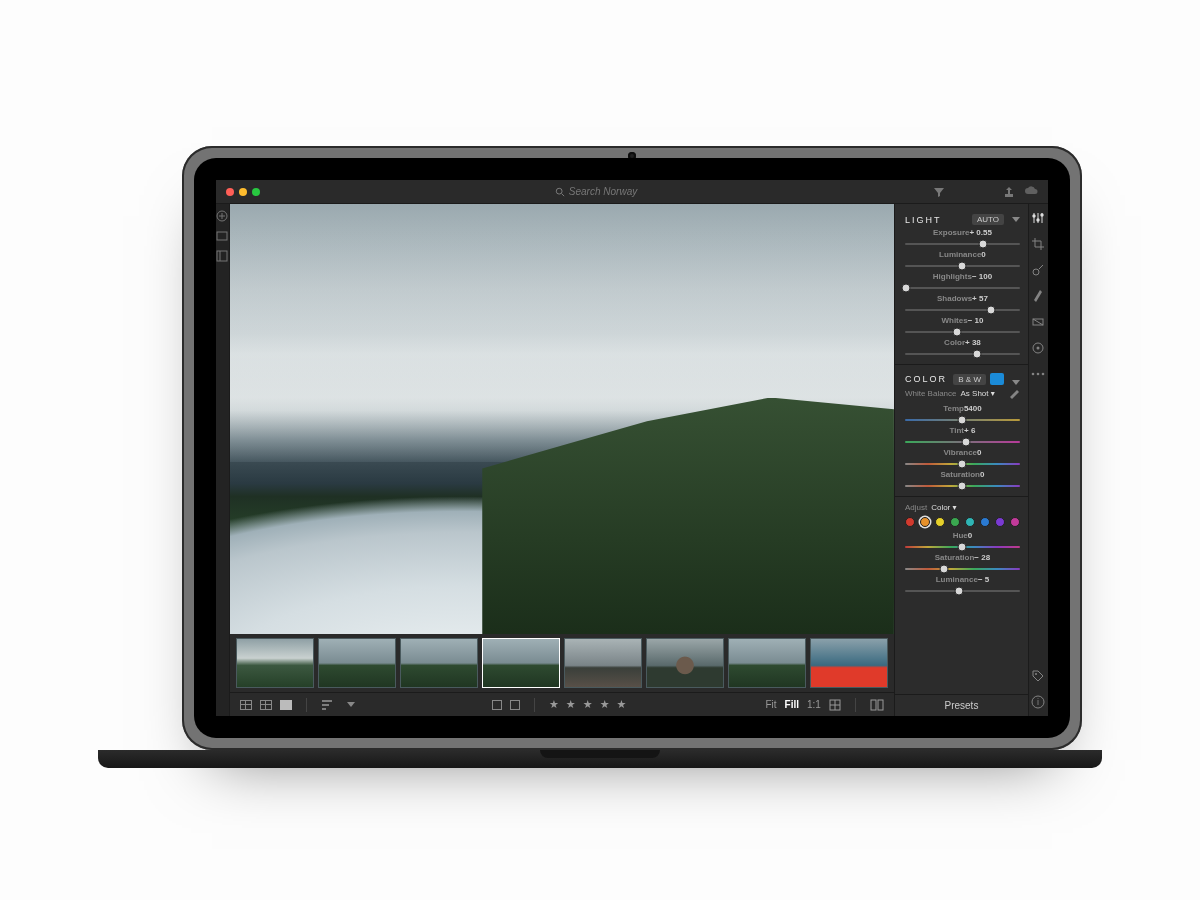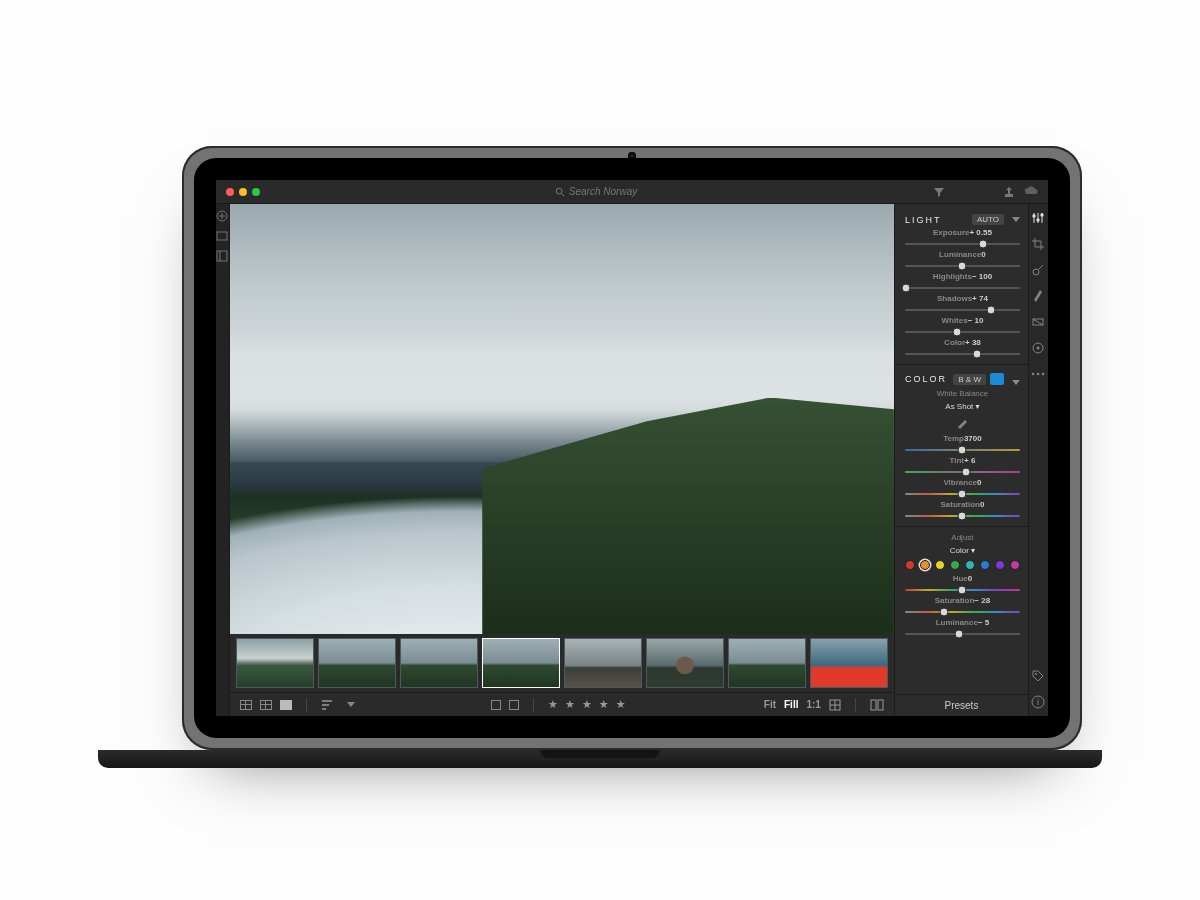--- a/index.html
+++ b/index.html
@@ -84,21 +84,21 @@
 
 .bottom{height:24px;background:#2a2a2a;border-top:1px solid #1b1b1b;display:flex;align-items:center;padding:0 10px;color:#999;font-size:10px;}
 .bottom .group{display:flex;align-items:center;gap:8px;}
 .bottom .spacer{flex:1;}
 .view-ic{width:12px;height:10px;border:1px solid #888;}
 .view-ic.grid{background:linear-gradient(#888,#888) 50% 0/1px 100% no-repeat,linear-gradient(#888,#888) 0 50%/100% 1px no-repeat;}
 .view-ic.fill{background:#bbb;border-color:#bbb;}
 .stars{letter-spacing:2px;font-size:11px;}
 .flag-ic{width:10px;height:10px;border:1px solid #888;display:inline-block;}
 .sep{width:1px;height:14px;background:#444;margin:0 6px;}
-.btn-txt{cursor:pointer;font-weight:bold;}
+.btn-txt{cursor:pointer;}
 .btn-txt.active{color:#fff;font-weight:600;}
 
 
 .right{width:176px;background:#2c2c2c;border-left:1px solid #1b1b1b;display:flex;flex-direction:column;font-size:9px;color:#aaa;overflow:hidden;}
 .panel-inner{flex:1;overflow:hidden;padding:6px 8px 0 10px;display:flex;flex-direction:column;gap:0;}
 .sec-head{display:flex;align-items:center;justify-content:space-between;margin:4px 0 2px;}
 .sec-title{letter-spacing:2px;color:#e8e8e8;font-size:9px;}
 .pill{background:#444;border-radius:2px;padding:1px 5px;font-size:8px;color:#ccc;cursor:pointer;}
 .triangle{width:0;height:0;border-left:4px solid transparent;border-right:4px solid transparent;border-top:5px solid #888;margin-left:4px;cursor:pointer;}
 
@@ -106,21 +106,21 @@
 .slider-row .lbls{display:flex;justify-content:center;font-size:8px;color:#888;font-weight:bold;}
 .slider-row .val{color:#ccc;}
 .track{position:relative;height:10px;}
 .track .bar{position:absolute;top:50%;left:0;right:0;height:2px;background:#555;transform:translateY(-50%);border-radius:1px;}
 .track.grad .bar{background:linear-gradient(90deg,#3a6aa8,#b89a3a);} 
 .track.grad2 .bar{background:linear-gradient(90deg,#3aa85a,#b83a9a);} 
 .track.grad3 .bar{background:linear-gradient(90deg,#888,#c05a3a,#c0a83a,#3aa85a,#3a8ac0,#8a3ac0);} 
 .track.hue .bar{background:linear-gradient(90deg,#c03a3a,#c0a83a,#3aa85a,#3a8ac0,#8a3ac0,#c03a8a);} 
 .knob{position:absolute;top:50%;width:9px;height:9px;border-radius:50%;background:#d8d8d8;border:1px solid #2a2a2a;transform:translate(-50%,-50%);cursor:pointer;}
 
-.sub{font-size:8px;color:#888;display:flex;align-items:center;gap:4px;margin:2px 0;flex-direction:column;}
+.sub{font-size:8px;color:#888;display:flex;align-items:flex-start;gap:4px;margin:2px 0;}
 .sub .dd{color:#ddd;cursor:pointer;}
 
 .swatches{display:flex;gap:5px;margin:3px 0 3px;}
 .sw{width:10px;height:10px;border-radius:50%;cursor:pointer;border:1px solid #222;}
 .sw.sel{box-shadow:0 0 0 1.5px #e0e0e0;}
 
 .presets{height:22px;border-top:1px solid #1b1b1b;display:flex;align-items:center;justify-content:center;color:#ccc;font-size:10px;cursor:pointer;}
 
 
 .tool-rail{width:26px;background:#282828;border-left:1px solid #1b1b1b;display:flex;flex-direction:column;align-items:center;padding:6px 0;gap:10px;}
@@ -302,21 +302,21 @@
                       <span class="val">− 100</span>
                     </div>
                     <div class="track ">
                       <div class="bar"></div>
                       <div class="knob" style="left:1%"></div>
                     </div>
                   </div>
                   <div class="slider-row">
                     <div class="lbls">
                       <span>Shadows</span>
-                      <span class="val">+ 74</span>
+                      <span class="val">+ 57</span>
                     </div>
                     <div class="track ">
                       <div class="bar"></div>
                       <div class="knob" style="left:75%"></div>
                     </div>
                   </div>
                   <div class="slider-row">
                     <div class="lbls">
                       <span>Whites</span>
                       <span class="val">− 10</span>
@@ -353,21 +353,21 @@
                 <span class="dd"><span>As Shot</span> ▾</span>
                 <span style="flex:1"></span>
                 <svg class="eyedrop" viewBox="0 0 12 12">
                     <path d="M9 1l2 2-5 5-2 2-2-2 2-2z" fill="#aaa"></path>
                   </svg>
               </div>
               <div id="color-sliders">
                   <div class="slider-row">
                     <div class="lbls">
                       <span>Temp</span>
-                      <span class="val">3700</span>
+                      <span class="val">5400</span>
                     </div>
                     <div class="track grad">
                       <div class="bar"></div>
                       <div class="knob" style="left:50%"></div>
                     </div>
                   </div>
                   <div class="slider-row">
                     <div class="lbls">
                       <span>Tint</span>
                       <span class="val">+ 6</span>

